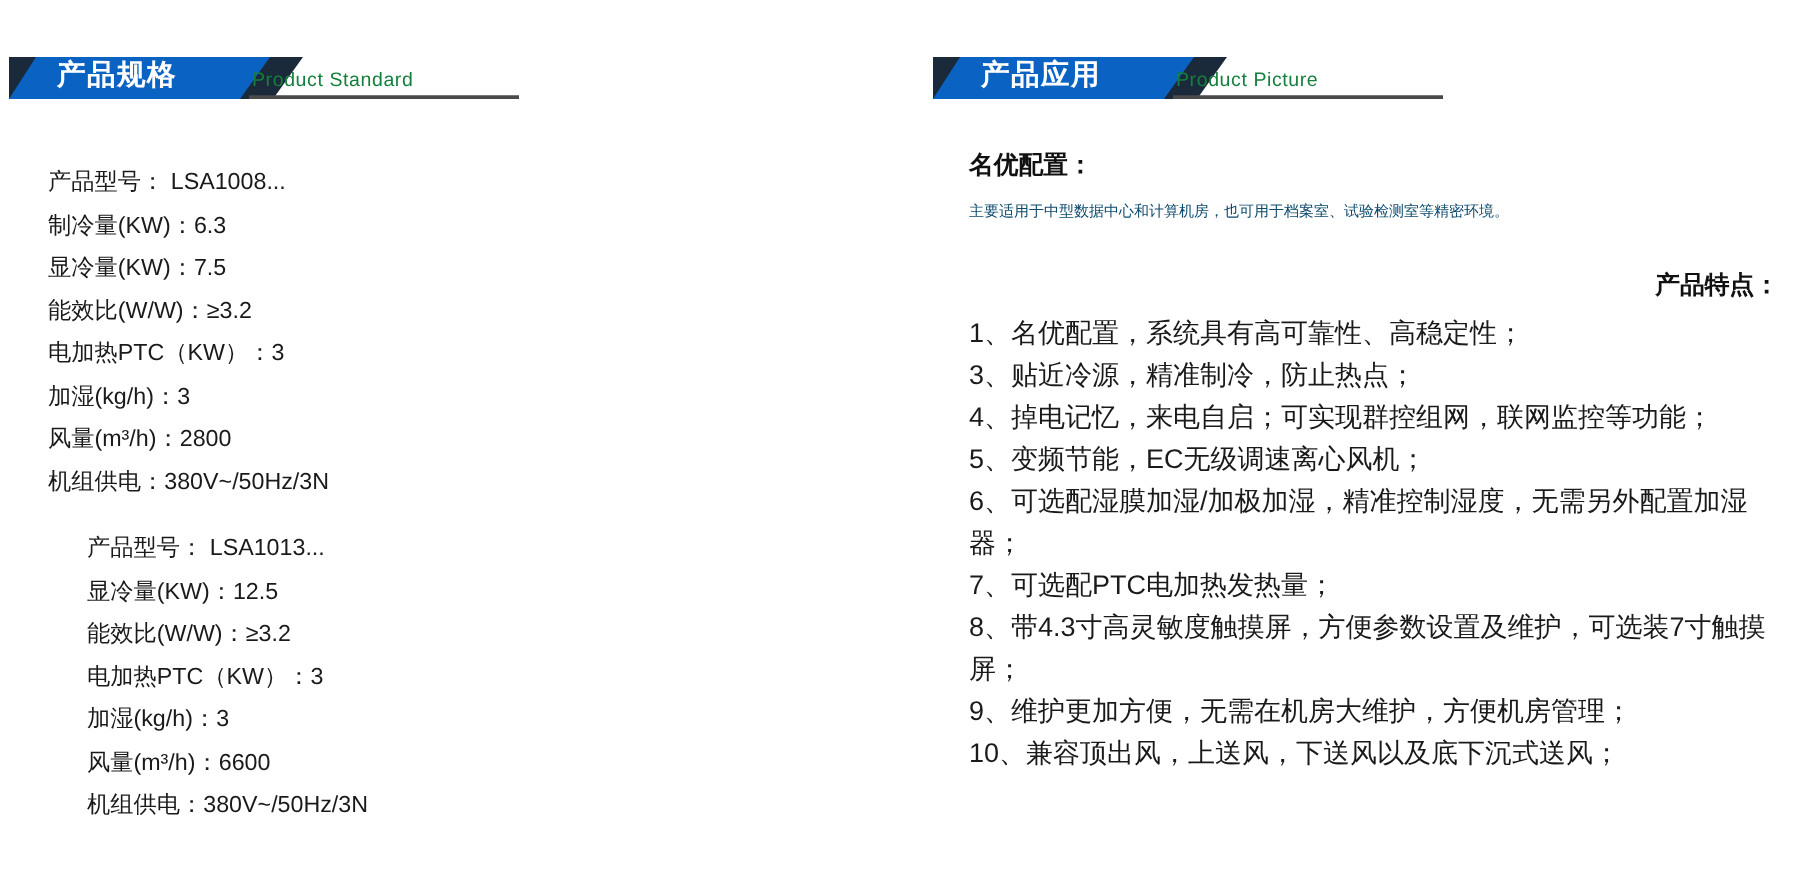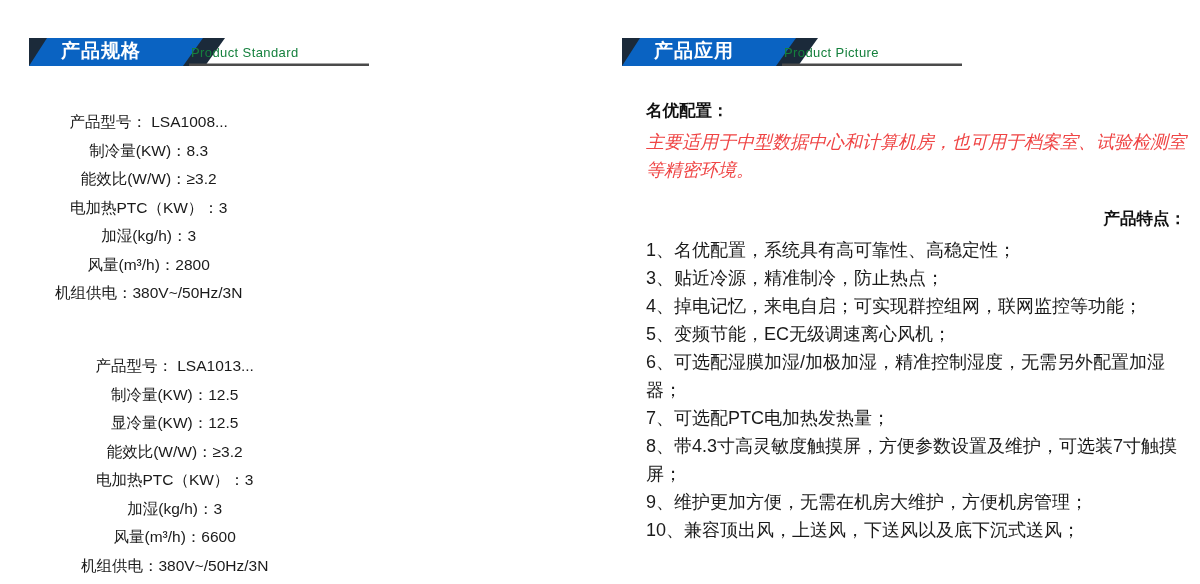--- a/index.html
+++ b/index.html
@@ -18,21 +18,21 @@
     position: relative;
     width: 1200px;
     height: 584px;
   }
   .column {
     position: absolute;
     top: 0;
     width: 560px;
     height: 584px;
   }
-  .col-left { left: 29px; }
+  .col-left { left: 6px; }
   .col-right { left: 622px; }
 
   
   .section-header {
     position: relative;
     height: 34px;
     margin-top: 36px;
   }
   .banner-wrap {
     position: relative;
@@ -68,43 +68,41 @@
     position: absolute;
     left: 26px;
     font-size: 15.5px;
     line-height: 28.5px;
     color: #1a1a1a;
   }
   .spec-block.first { top: 108px; }
   .spec-block.second { top: 352px; margin-left: 26px; }
   .spec-line {
     white-space: pre;
-    text-align: center;
   }
 
   
   .right-body {
     position: absolute;
     left: 24px;
     top: 98px;
     width: 540px;
   }
   .sub-title {
     font-size: 16.5px;
     font-weight: bold;
     color: #111111;
     margin: 0 0 6px 0;
     line-height: 24px;
   }
   .para {
-    font-size: 18px;
+    font-size: 10px;
     line-height: 28px;
-    color: #ef4444;
+    color: #0c4a6e;
     margin: 0;
-    font-style: italic;
   }
   .features-title {
     margin-top: 22px;
     text-align: right;
   }
   .feature-list {
     margin: 4px 0 0 0;
     padding: 0;
     list-style: none;
   }
@@ -130,31 +128,31 @@
           <polygon points="174,2 196,2 176,30 154,30" fill="#1b2a3a"></polygon>
           <rect x="160" y="27.5" width="180" height="2.5" fill="#4a4a4a"></rect>
         </svg>
         <div class="banner-title">产品规格</div>
         <div class="banner-sub">Product Standard</div>
       </div>
     </div>
 
     <div class="spec-block first">
       <div class="spec-line">产品型号： LSA1008...</div>
-      <div class="spec-line">制冷量(KW)：8.3</div>
+      <div class="spec-line">制冷量(KW)：6.3</div>
+      <div class="spec-line">显冷量(KW)：7.5</div>
       <div class="spec-line">能效比(W/W)：≥3.2</div>
       <div class="spec-line">电加热PTC（KW）：3</div>
       <div class="spec-line">加湿(kg/h)：3</div>
       <div class="spec-line">风量(m³/h)：2800</div>
       <div class="spec-line">机组供电：380V~/50Hz/3N</div>
     </div>
 
     <div class="spec-block second">
       <div class="spec-line">产品型号： LSA1013...</div>
-      <div class="spec-line">制冷量(KW)：12.5</div>
       <div class="spec-line">显冷量(KW)：12.5</div>
       <div class="spec-line">能效比(W/W)：≥3.2</div>
       <div class="spec-line">电加热PTC（KW）：3</div>
       <div class="spec-line">加湿(kg/h)：3</div>
       <div class="spec-line">风量(m³/h)：6600</div>
       <div class="spec-line">机组供电：380V~/50Hz/3N</div>
     </div>
 
   </div>
 

